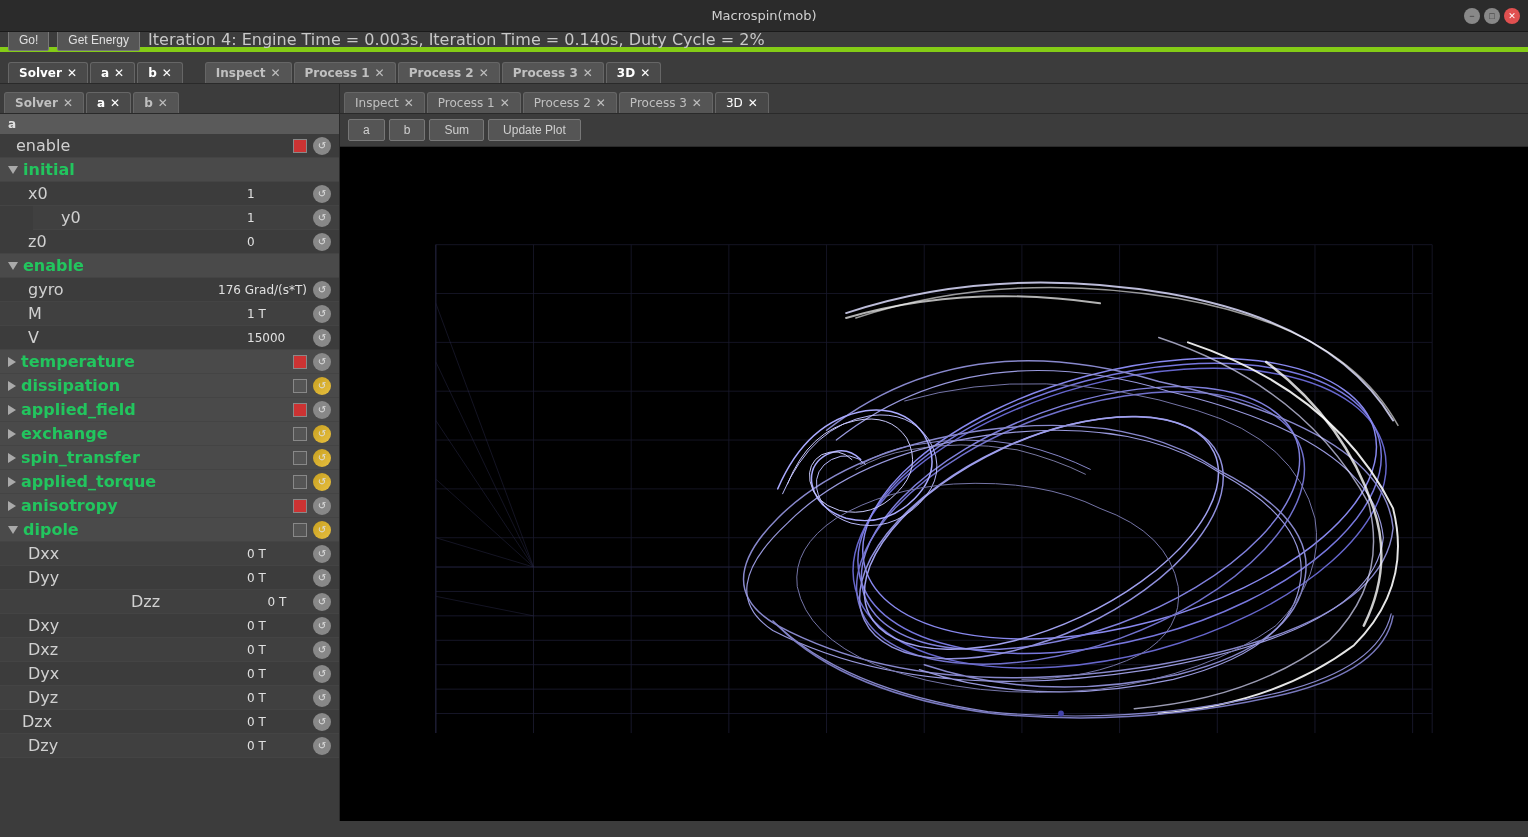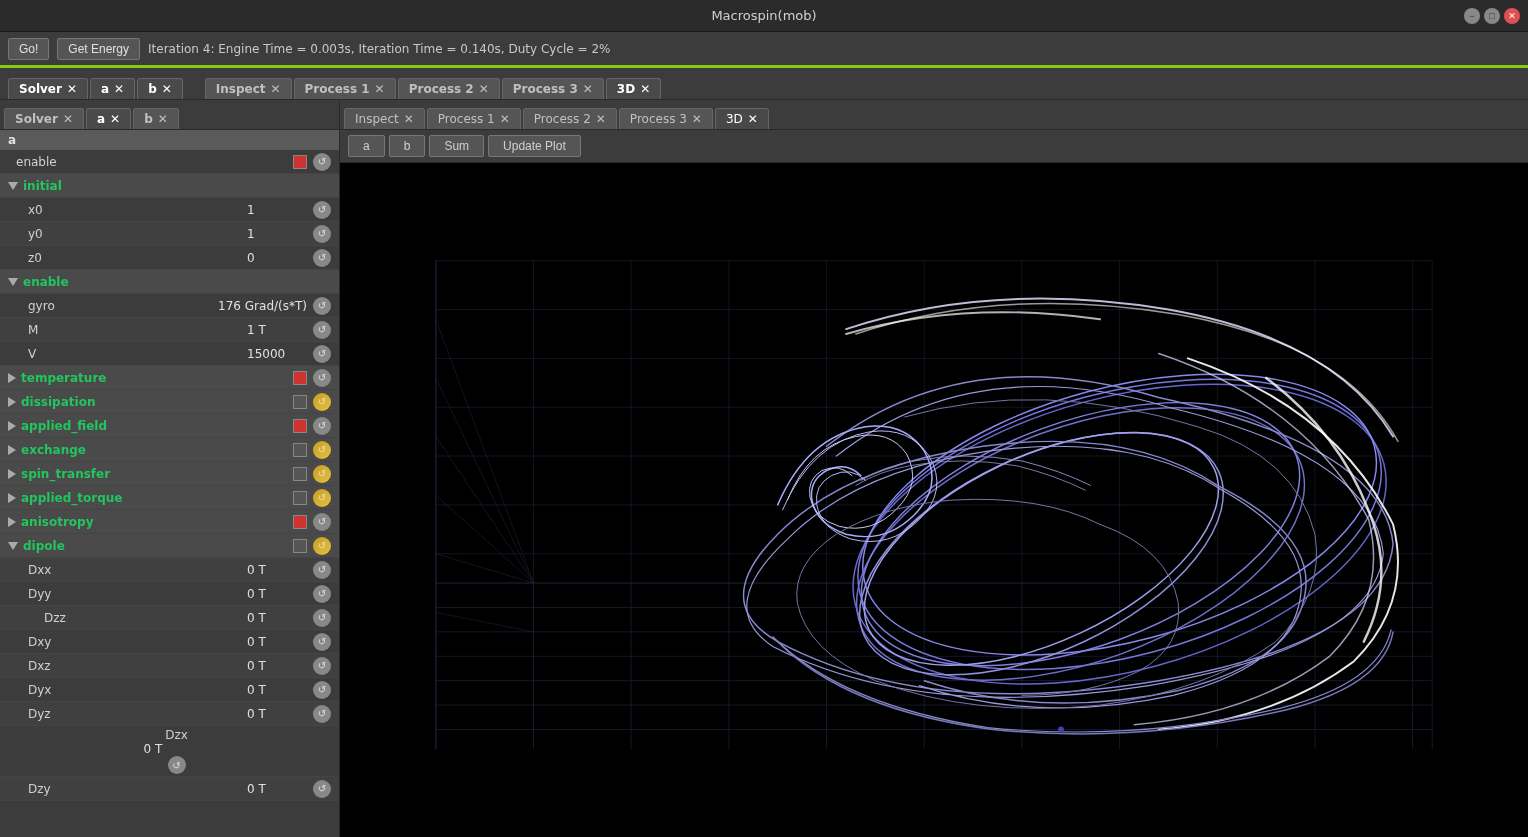--- a/index.html
+++ b/index.html
@@ -45,39 +45,39 @@
       justify-content: center;
       font-size: 9px;
     }
     .win-btn-min { background: #888; color: #333; }
     .win-btn-max { background: #888; color: #333; }
     .win-btn-close { background: #e05050; color: #fff; }
 
     
     .toolbar {
       background: #3c3c3c;
-      height: 36px;
+      height: 20px;
       display: flex;
       align-items: center;
       padding: 0 8px;
       gap: 8px;
-      border-bottom: 3px solid #84cc16;
+      border-bottom: 5px solid #84cc16;
     }
     .toolbar-btn {
       background: #555;
       color: #e0e0e0;
       border: 1px solid #777;
       padding: 3px 10px;
       cursor: pointer;
       font-size: 12px;
       border-radius: 2px;
     }
     .toolbar-status {
       color: #c8c8c8;
-      font-size: 12px;
+      font-size: 16px;
     }
 
     
     .top-tab-bar {
       background: #3c3c3c;
       height: 32px;
       display: flex;
       align-items: flex-end;
       padding: 0 8px;
       border-bottom: 1px solid #2a2a2a;
@@ -153,21 +153,21 @@
       padding-left: 8px;
       cursor: pointer;
     }
     .prop-row.group-row .prop-label {
       font-weight: bold;
       color: #22c55e;
     }
     .prop-label {
       flex: 1;
       color: #d0d0d0;
-      font-size: 12px;
+      font-size: 16px;
     }
     .prop-value {
       color: #e0e0e0;
       font-size: 12px;
       margin-right: 6px;
       min-width: 60px;
     }
     .prop-checkbox {
       width: 14px;
       height: 14px;
@@ -379,21 +379,21 @@
         <div class="triangle-down"></div>
         <span class="prop-label">initial</span>
       </div>
 
       <div class="prop-row" style="padding-left: 28px;">
         <span class="prop-label">x0</span>
         <span class="prop-value">1</span>
         <div class="reset-icon">↺</div>
       </div>
 
-      <div class="prop-row" style="padding-left: 28px;">
+      <div class="prop-row" style="padding-left: 28px; margin-left: 33px;">
         <span class="prop-label">y0</span>
         <span class="prop-value">1</span>
         <div class="reset-icon">↺</div>
       </div>
 
       <div class="prop-row" style="padding-left: 28px;">
         <span class="prop-label">z0</span>
         <span class="prop-value">0</span>
         <div class="reset-icon">↺</div>
       </div>
@@ -482,21 +482,21 @@
         <span class="prop-value">0 T</span>
         <div class="reset-icon">↺</div>
       </div>
 
       <div class="prop-row" style="padding-left: 28px;">
         <span class="prop-label">Dyy</span>
         <span class="prop-value">0 T</span>
         <div class="reset-icon">↺</div>
       </div>
 
-      <div class="prop-row" style="padding-left: 44px;">
+      <div class="prop-row" style="padding-left: 44px; text-align: center;">
         <span class="prop-label">Dzz</span>
         <span class="prop-value">0 T</span>
         <div class="reset-icon">↺</div>
       </div>
 
       <div class="prop-row" style="padding-left: 28px;">
         <span class="prop-label">Dxy</span>
         <span class="prop-value">0 T</span>
         <div class="reset-icon">↺</div>
       </div>
@@ -512,21 +512,21 @@
         <span class="prop-value">0 T</span>
         <div class="reset-icon">↺</div>
       </div>
 
       <div class="prop-row" style="padding-left: 28px;">
         <span class="prop-label">Dyz</span>
         <span class="prop-value">0 T</span>
         <div class="reset-icon">↺</div>
       </div>
 
-      <div class="prop-row" style="padding-left: 22px; flex-direction: column;">
+      <div class="prop-row" style="padding-left: 22px;">
         <span class="prop-label">Dzx</span>
         <span class="prop-value">0 T</span>
         <div class="reset-icon">↺</div>
       </div>
 
       <div class="prop-row" style="padding-left: 28px;">
         <span class="prop-label">Dzy</span>
         <span class="prop-value">0 T</span>
         <div class="reset-icon">↺</div>
       </div>

